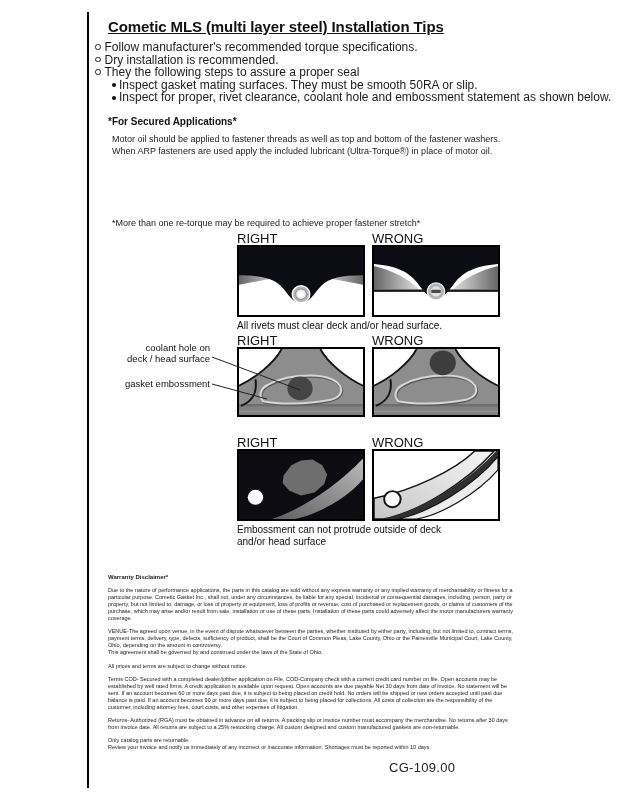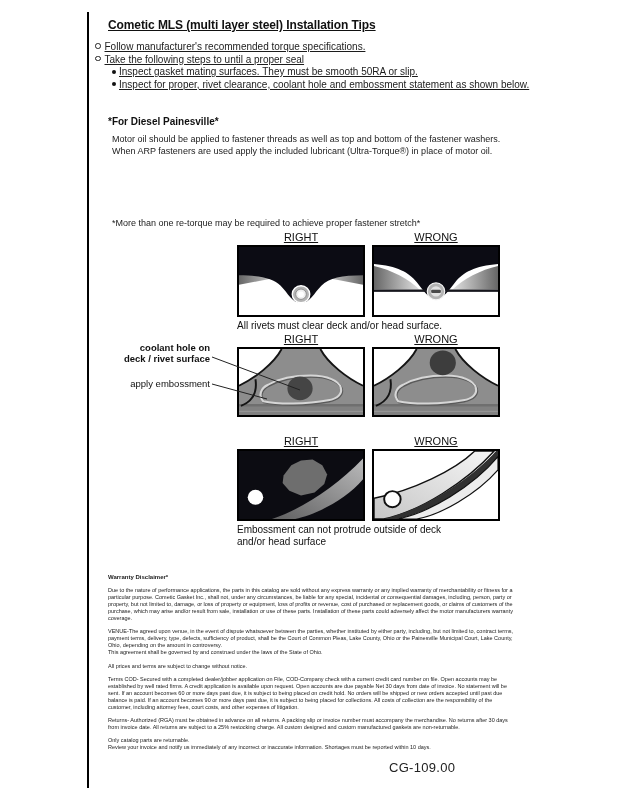--- a/index.html
+++ b/index.html
@@ -1,56 +1,56 @@
 <!DOCTYPE html>
 <html><head>
 <meta charset="utf-8">
 <style>
   html,body{margin:0;padding:0;background:#ffffff;}
   .page{position:relative;width:618px;height:800px;background:#fff;overflow:hidden;
         font-family:"Liberation Sans",sans-serif;color:#1c1c1c;}
   .vline{position:absolute;left:87px;top:12px;width:2px;height:776px;background:#000;}
 
   
-  .title{position:absolute;left:108px;top:18px;font-size:12px;font-weight:bold;
+  .title{position:absolute;left:108px;top:18px;font-size:15px;font-weight:bold;
          letter-spacing:-0.1px;text-decoration:underline;color:#111;}
 
   
-  .tips{position:absolute;left:95px;top:41px;width:440px;font-size:10px;line-height:12.5px;text-decoration:underline;}
+  .tips{position:absolute;left:95px;top:41px;width:440px;font-size:12px;line-height:12.5px;}
   .tip{white-space:nowrap;}
   .tip.sub{padding-left:17px;}
   .b-o{display:inline-block;width:3.5px;height:3.5px;border:1px solid #222;border-radius:50%;
        margin-right:4px;vertical-align:1.5px;}
   .b-f{display:inline-block;width:4px;height:4px;background:#111;border-radius:50%;
        margin-right:3px;vertical-align:1.5px;}
 
   
   .dheading{position:absolute;left:108px;top:116px;font-size:10px;font-weight:bold;color:#111;}
   .para{position:absolute;left:112px;width:400px;font-size:9px;line-height:11.5px;}
   .p1{top:134px;}
   .p2{top:168px;width:392px;}
   .pnote{top:218px;width:420px;}
 
   
-  .fig-h{position:absolute;width:128px;text-align:center;font-size:11px;color:#111;text-decoration:underline;}
+  .fig-h{position:absolute;width:128px;font-size:13px;color:#111;}
   .figbox{position:absolute;width:128px;height:72px;border:2px solid #000;box-sizing:border-box;background:#fff;}
   .figbox svg{display:block;width:100%;height:100%;}
   .cap{position:absolute;font-size:10px;color:#111;line-height:12px;}
 
   .r1h{top:231px;} .r1b{top:245px;}
   .r2h{top:333px;} .r2b{top:347px;height:70px;}
   .r3h{top:435px;} .r3b{top:449px;}
   .colL{left:237px;} .colR{left:372px;}
 
   .cap1{left:237px;top:320px;}
   .cap2{left:240px;top:420px;}
   .cap3{left:237px;top:524px;}
 
   .ann{position:absolute;left:100px;width:110px;text-align:right;font-size:9.5px;line-height:11px;color:#111;}
-  .ann1{top:342px;font-weight:bold;} .ann2{top:378px;}
+  .ann1{top:342px;} .ann2{top:378px;}
   .annsvg{position:absolute;left:205px;top:348px;width:100px;height:60px;overflow:visible;pointer-events:none;}
 
   
   .legal{position:absolute;left:108px;top:574px;width:406px;font-size:5.5px;line-height:6.9px;color:#222;}
   .legal p,.legal .blk{margin:0 0 6.5px 0;}
   .lg-head{font-weight:bold;font-size:6px;}
 
   .pagenum{position:absolute;left:389px;top:760px;font-size:13px;color:#222;letter-spacing:0.3px;}
 </style>
 </head>
@@ -77,26 +77,27 @@
   </defs>
 </svg>
 
 <div class="page">
   <div class="vline"></div>
 
   <div class="title">Cometic MLS (multi layer steel) Installation Tips</div>
 
   <div class="tips">
     <div class="tip"><span class="b-o"></span><span>Follow manufacturer's recommended torque specifications.</span></div>
-    <div class="tip"><span class="b-o"></span><span>Take the following steps to until a proper seal</span></div>
+    <div class="tip"><span class="b-o"></span><span>Dry installation is recommended.</span></div>
+    <div class="tip"><span class="b-o"></span><span>They the following steps to assure a proper seal</span></div>
     <div class="tip sub"><span class="b-f"></span><span>Inspect gasket mating surfaces.  They must be smooth 50RA or slip.</span></div>
     <div class="tip sub"><span class="b-f"></span><span>Inspect for proper, rivet clearance, coolant hole and embossment statement as shown below.</span></div>
   </div>
 
-  <div class="dheading">*For Diesel Painesville*</div>
+  <div class="dheading">*For Secured Applications*</div>
   <div class="para p1">Motor oil should be applied to fastener threads as well as top and bottom of the fastener washers. When ARP fasteners are used apply the included lubricant (Ultra-Torque®) in place of motor oil.</div>
   <div class="para pnote">*More than one re-torque may be required to achieve proper fastener stretch*</div>
 
   <div class="fig-h r1h colL">RIGHT</div>
   <div class="fig-h r1h colR">WRONG</div>
   <div class="figbox r1b colL">
     <svg viewBox="0 0 128 72" preserveAspectRatio="none">
       <rect width="128" height="72" fill="#fff"></rect>
       <polygon points="0,29 46,31 0,40" fill="url(#gL)"></polygon>
       <polygon points="128,29 82,31 128,40" fill="url(#gR)"></polygon>
@@ -149,23 +150,23 @@
       <rect y="63" width="128" height="9" fill="#818181"></rect>
       <line x1="0" y1="68" x2="128" y2="68" stroke="#9b9b9b" stroke-width="1"></line>
       <path d="M2,62 C14,57 19,47 17,33" stroke="#141414" stroke-width="2" fill="none"></path>
       <path d="M25.8,58 C20.8,52 22.8,44 30.8,40 C42.8,33 58.8,30 74.8,30 C92.8,30 103.8,36 105.8,43 C107.8,50 102.8,55 92.8,57 C70.8,61.5 40.8,61.5 25.8,58 Z" fill="none" stroke="#5a5a5a" stroke-width="2.6"></path>
       <path d="M25,57 C20,51 22,43 30,39 C42,32 58,29 74,29 C92,29 103,35 105,42 C107,49 102,54 92,56 C70,60.5 40,60.5 25,57 Z" fill="none" stroke="#d6d6d6" stroke-width="2.2"></path>
       <circle cx="71" cy="15" r="13.5" fill="#3d3d3d"></circle>
     </svg>
   </div>
   <div class="ann ann1">
     <div>coolant hole on</div>
-    <div>deck / rivet surface</div>
-  </div>
-  <div class="ann ann2">apply embossment</div>
+    <div>deck / head surface</div>
+  </div>
+  <div class="ann ann2">gasket embossment</div>
   <svg class="annsvg">
     <line x1="7" y1="9" x2="95" y2="42" stroke="#222" stroke-width="1"></line>
     <line x1="7" y1="36" x2="62" y2="51" stroke="#222" stroke-width="1"></line>
   </svg>
 
   <div class="fig-h r3h colL">RIGHT</div>
   <div class="fig-h r3h colR">WRONG</div>
   <div class="figbox r3b colL">
     <svg viewBox="0 0 128 72" preserveAspectRatio="none">
       <rect width="128" height="72" fill="#0c0c12"></rect>

